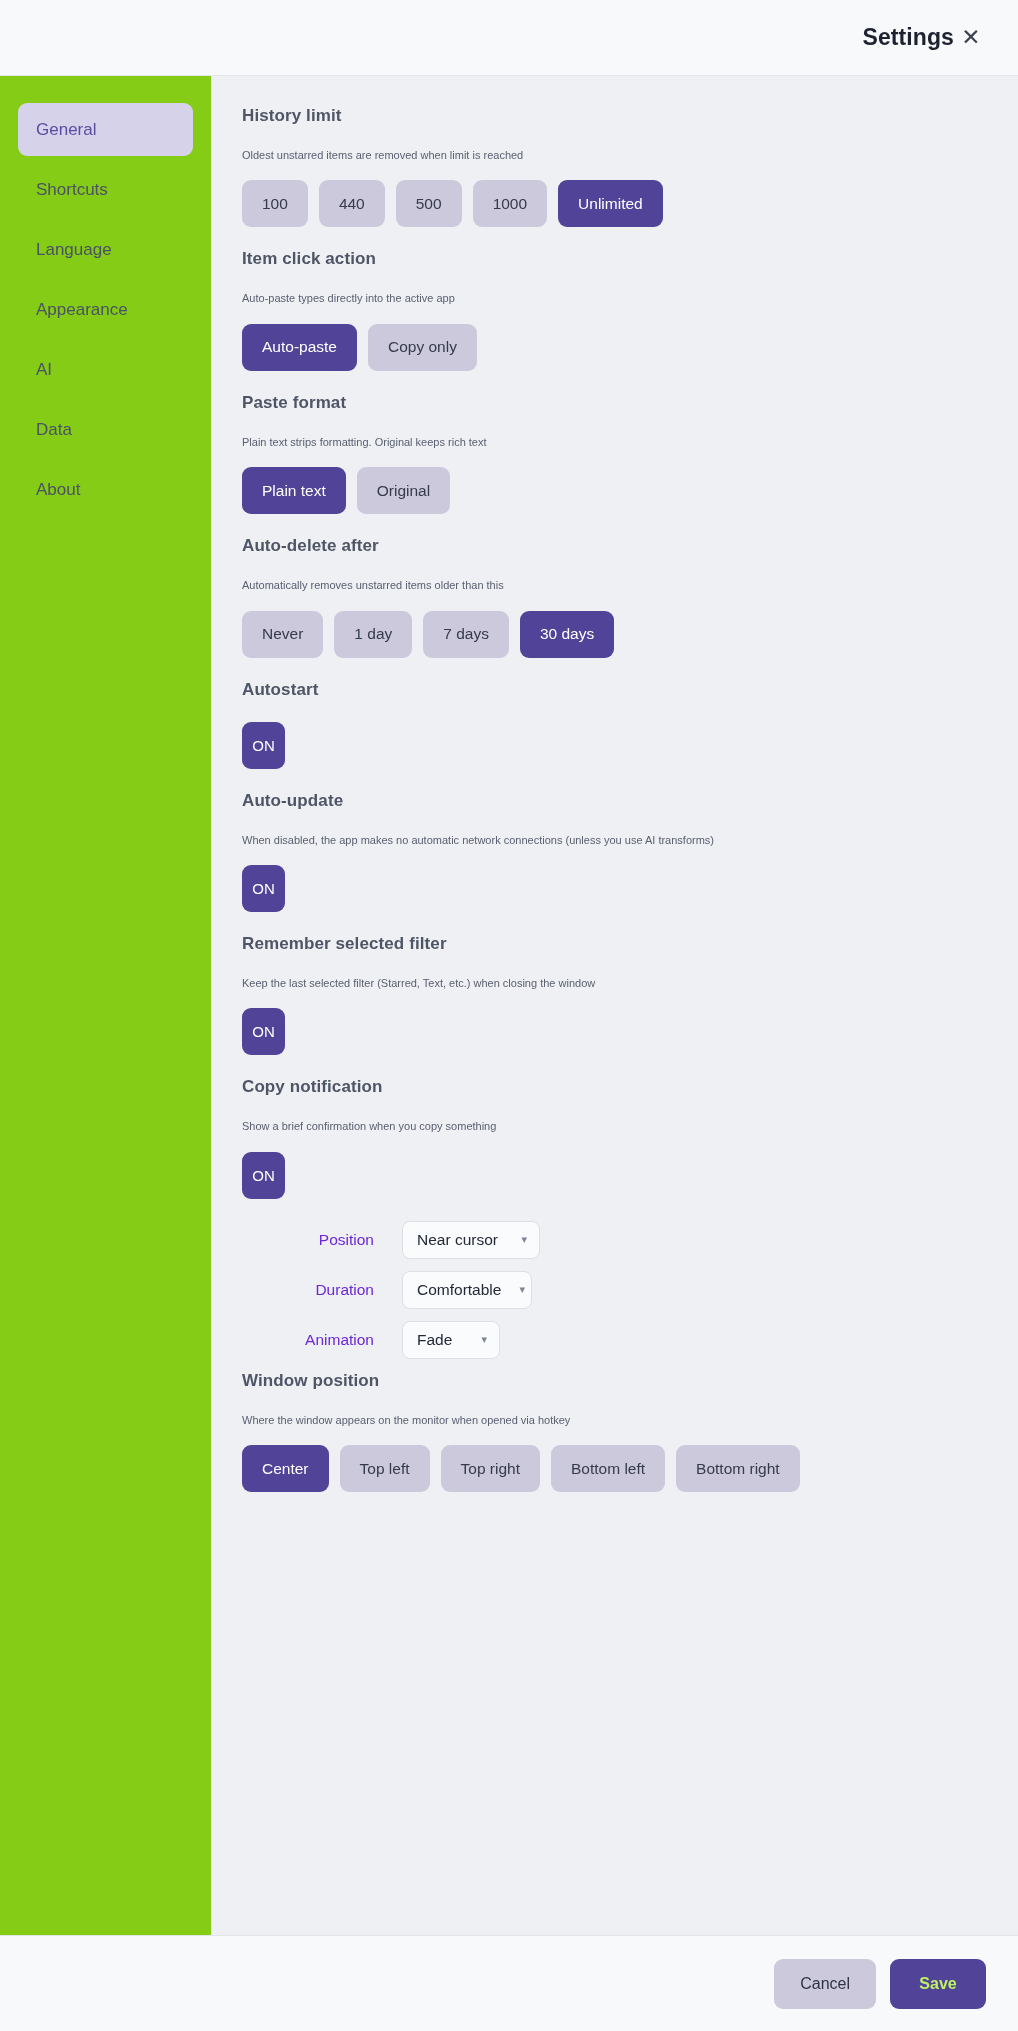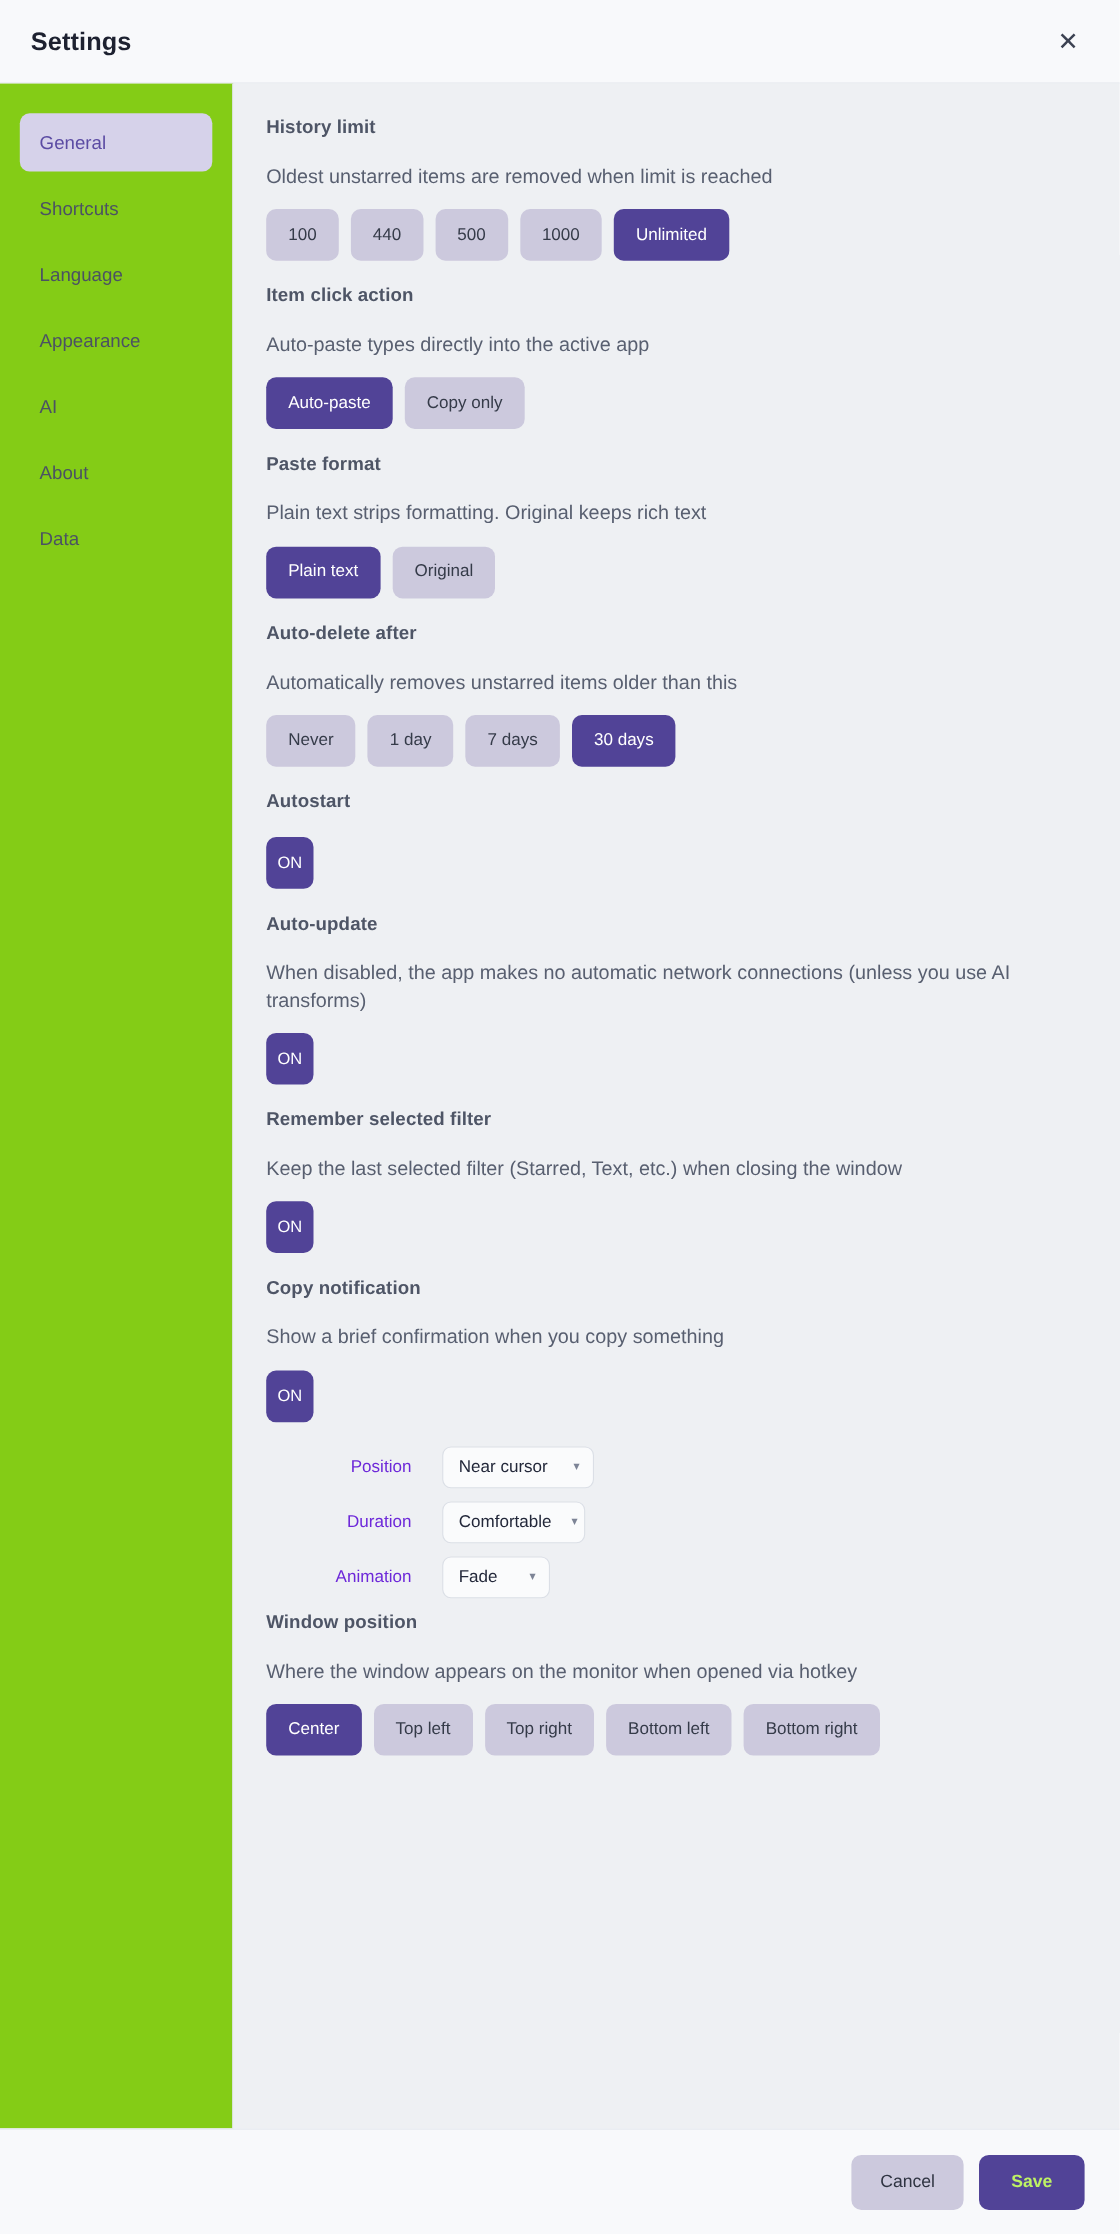--- a/index.html
+++ b/index.html
@@ -18,21 +18,21 @@
     background: #ffffff;
   }
   
   .titlebar {
     height: 76px;
     min-height: 76px;
     background: #f8f9fb;
     border-bottom: 1px solid #e2e5ec;
     display: flex;
     align-items: center;
-    justify-content: space-between;
+    justify-content: flex-end;
     padding: 0 30px 0 28px;
   }
   .title-text {
     font-size: 23px;
     font-weight: bold;
     color: #1d2130;
     letter-spacing: 0.1px;
   }
   .close-btn {
     width: 34px;
@@ -83,21 +83,21 @@
   .section { margin-bottom: 6px; }
   .section-title {
     font-size: 17px;
     font-weight: bold;
     color: #4e5566;
     margin-bottom: 22px;
     letter-spacing: 0.1px;
   }
   .section-title.first { margin-top: 0; }
   .section-desc {
-    font-size: 18px;
+    font-size: 11px;
     color: #585f70;
     margin-bottom: 17px;
     line-height: 1.4;
   }
   .btn-row {
     display: flex;
     gap: 11px;
     margin-bottom: 22px;
     flex-wrap: wrap;
   }
@@ -218,24 +218,24 @@
       <div class="nav-item">
         <span>Language</span>
       </div>
       <div class="nav-item">
         <span>Appearance</span>
       </div>
       <div class="nav-item">
         <span>AI</span>
       </div>
       <div class="nav-item">
+        <span>Data</span>
+      </div>
+      <div class="nav-item">
         <span>About</span>
-      </div>
-      <div class="nav-item">
-        <span>Data</span>
       </div>
     </div>
 
     <div class="content">
 
       <div class="section">
         <div class="section-title first">History limit</div>
         <div class="section-desc">Oldest unstarred items are removed when limit is reached</div>
         <div class="btn-row">
           <button class="opt-btn">100</button>

